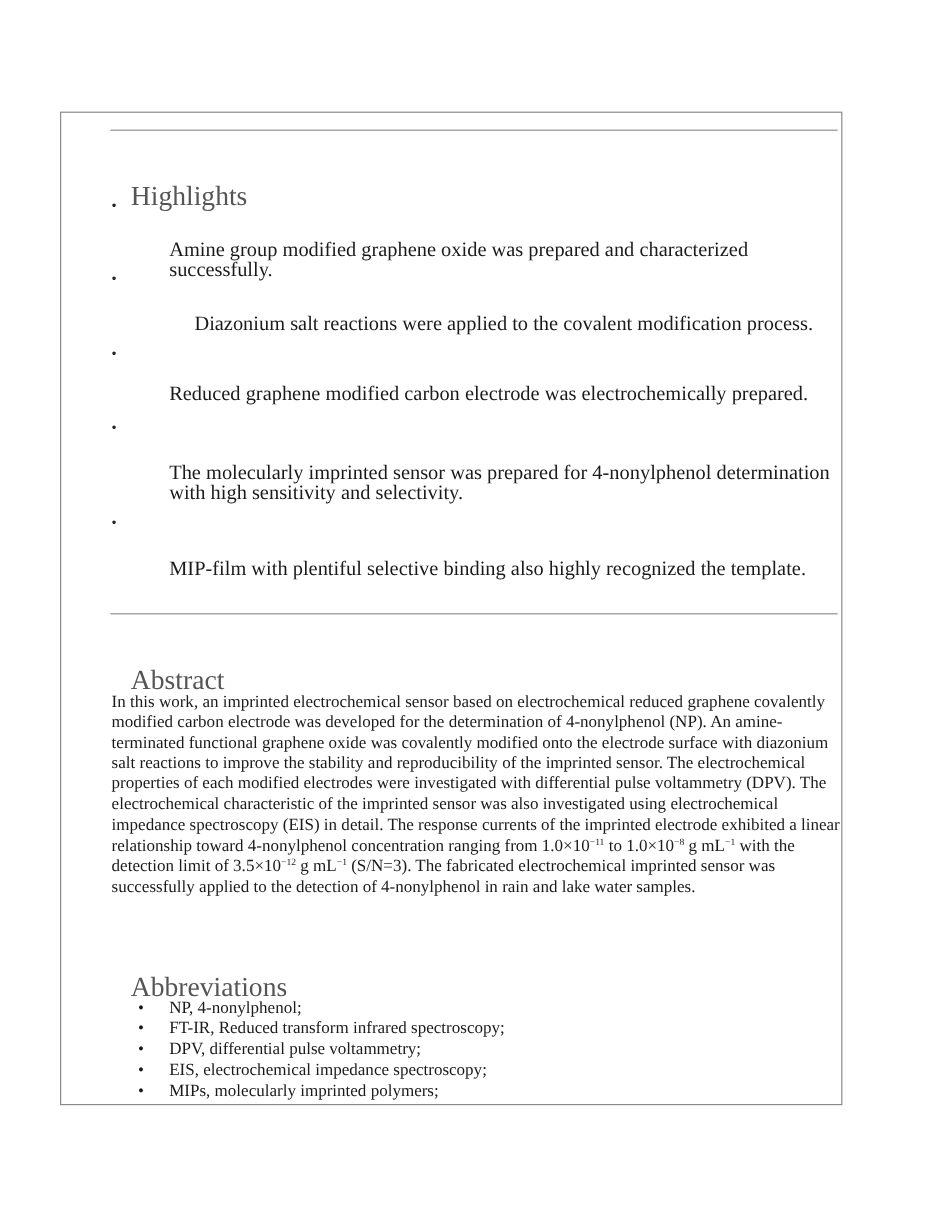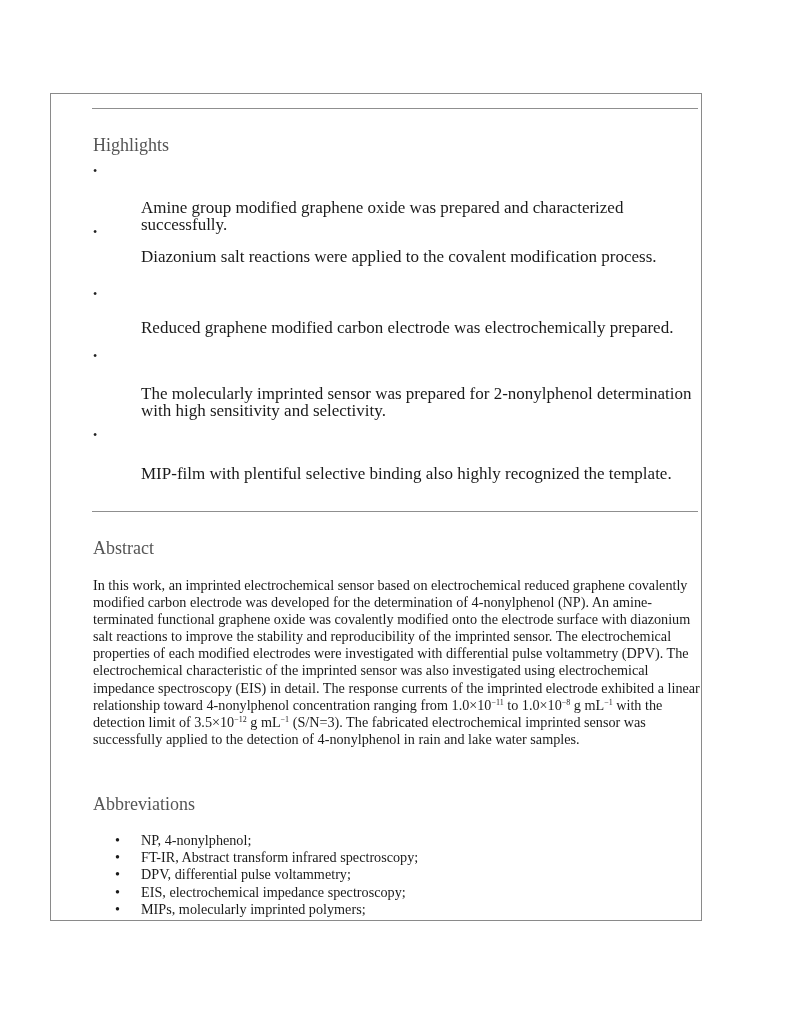--- a/index.html
+++ b/index.html
@@ -1,60 +1,60 @@
 <!DOCTYPE html>
 <html><head>
 <meta charset="utf-8">
 <style>
   html, body { margin: 0; padding: 0; background: #ffffff; }
   body { width: 791px; height: 1024px; position: relative; overflow: hidden;
          font-family: "Liberation Serif", "DejaVu Serif", serif; color: #1a1a1a; }
   .frame { position: absolute; left: 50px; top: 93px; width: 652px; height: 828px;
            border: 1px solid #8a8a8a; box-sizing: border-box; overflow: hidden; }
   .rule { position: absolute; left: 41px; width: 606px; height: 0; border-top: 1px solid #8f8f8f; }
-  .h { position: absolute; left: 42px; font-size: 18px; color: #555; font-weight: normal; margin: 0; }
+  .h { position: absolute; left: 42px; font-size: 23px; color: #555; font-weight: normal; margin: 16px; }
   .bullet { position: absolute; left: 42px; font-size: 12px; color: #222; }
   .hl-text { position: absolute; left: 90px; width: 560px; font-size: 17px; line-height: 17px; color: #1a1a1a; }
   .abstract { position: absolute; left: 42px; top: 483px; width: 610px; font-size: 14.2px; line-height: 17.1px; color: #1a1a1a; margin: 0; }
   sup { font-size: 8px; line-height: 0; vertical-align: 5px; text-align: right; }
   .abbr-list { position: absolute; left: 42px; top: 763px; margin: 0; padding: 0; list-style: none; }
   .abbr-list li { position: relative; padding-left: 48px; font-size: 14.2px; line-height: 17.2px; color: #1a1a1a; }
   .abbr-list li .dot { position: absolute; left: 22px; top: 0; }
 </style>
 </head>
 <body>
 
 <div class="frame">
   <div class="rule" style="top:14px;"></div>
 
   <h2 class="h" style="top:41px;">Highlights</h2>
 
   <span class="bullet" style="top:70px;">•</span>
   <div class="hl-text" style="top:105px;">Amine group modified graphene oxide was prepared and characterized successfully.</div>
 
   <span class="bullet" style="top:131px;">•</span>
-  <div class="hl-text" style="top:154px;">Diazonium salt reactions were applied to the covalent modification process.</div>
+  <div class="hl-text" style="top:167px;margin-left:21px;">Diazonium salt reactions were applied to the covalent modification process.</div>
 
   <span class="bullet" style="top:193px;">•</span>
   <div class="hl-text" style="top:225px;">Reduced graphene modified carbon electrode was electrochemically prepared.</div>
 
   <span class="bullet" style="top:255px;">•</span>
-  <div class="hl-text" style="top:291px;">The molecularly imprinted sensor was prepared for 2-nonylphenol determination with high sensitivity and selectivity.</div>
+  <div class="hl-text" style="top:291px;">The molecularly imprinted sensor was prepared for 4-nonylphenol determination with high sensitivity and selectivity.</div>
 
   <span class="bullet" style="top:334px;">•</span>
   <div class="hl-text" style="top:371px;">MIP-film with plentiful selective binding also highly recognized the template.</div>
 
   <div class="rule" style="top:417px;"></div>
 
   <h2 class="h" style="top:444px;">Abstract</h2>
 
   <p class="abstract"><span>In this work, an imprinted electrochemical sensor based on electrochemical reduced graphene covalently modified carbon electrode was developed for the determination of 4-nonylphenol (NP). An amine-terminated functional graphene oxide was covalently modified onto the electrode surface with diazonium salt reactions to improve the stability and reproducibility of the imprinted sensor. The electrochemical properties of each modified electrodes were investigated with differential pulse voltammetry (DPV). The electrochemical characteristic of the imprinted sensor was also investigated using electrochemical impedance spectroscopy (EIS) in detail. The response currents of the imprinted electrode exhibited a linear relationship toward 4-nonylphenol concentration ranging from 1.0×10</span><sup>−11</sup><span> to 1.0×10</span><sup>−8</sup><span> g mL</span><sup>−1</sup><span> with the detection limit of 3.5×10</span><sup>−12</sup><span> g mL</span><sup>−1</sup><span> (S/N=3). The fabricated electrochemical imprinted sensor was successfully applied to the detection of 4-nonylphenol in rain and lake water samples.</span></p>
 
   <h2 class="h" style="top:700px;">Abbreviations</h2>
 
   <ul class="abbr-list" style="top:738px;">
     <li><span class="dot">•</span><span>NP, 4-nonylphenol;</span></li>
-    <li><span class="dot">•</span><span>FT-IR, Abstract transform infrared spectroscopy;</span></li>
+    <li><span class="dot">•</span><span>FT-IR, Reduced transform infrared spectroscopy;</span></li>
     <li><span class="dot">•</span><span>DPV, differential pulse voltammetry;</span></li>
     <li><span class="dot">•</span><span>EIS, electrochemical impedance spectroscopy;</span></li>
     <li><span class="dot">•</span><span>MIPs, molecularly imprinted polymers;</span></li>
   </ul>
 </div>
 
 </body></html>

